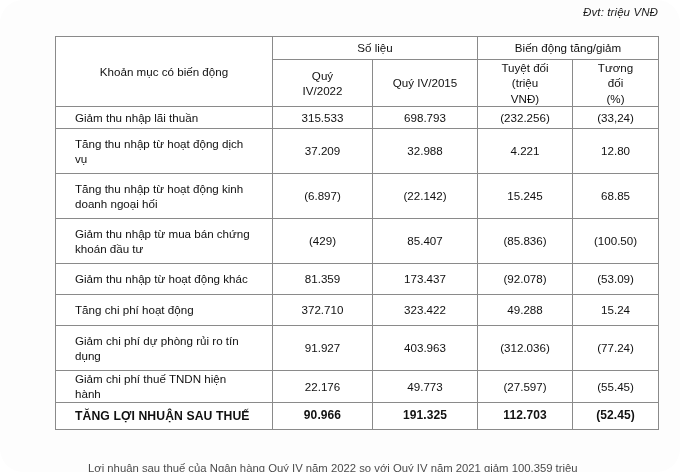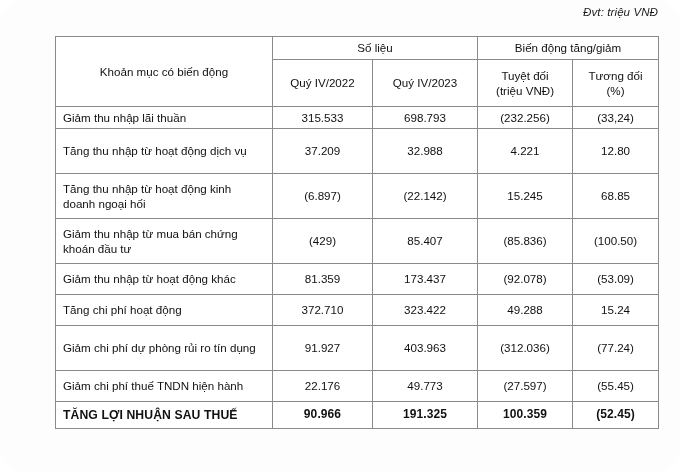--- a/index.html
+++ b/index.html
@@ -52,21 +52,21 @@
     table-layout: fixed;
     background: #ffffff;
   }
 
   table.fin th,
   table.fin td {
     border: 1px solid #8a8a8a;
     font-size: 11.6px;
     color: #111111;
     vertical-align: middle;
-    padding: 0 7px;
+    padding: 0 19px;
     line-height: 1.32;
   }
 
   
   col.c-item  { width: 217px; }
   col.c-q22   { width: 100px; }
   col.c-q21   { width: 105px; }
   col.c-abs   { width: 95px;  }
   col.c-rel   { width: 86px;  }
 
@@ -153,21 +153,21 @@
         <col class="c-rel">
       </colgroup>
       <thead>
         <tr>
           <th class="th-item" rowspan="2">Khoản mục có biến động</th>
           <th class="th-group" colspan="2">Số liệu</th>
           <th class="th-group" colspan="2">Biến động tăng/giảm</th>
         </tr>
         <tr>
           <th class="th-sub">Quý IV/2022</th>
-          <th class="th-sub">Quý IV/2023</th>
+          <th class="th-sub">Quý IV/2015</th>
           <th class="th-sub">
             <span class="sub-line">Tuyệt đối</span>
             <span class="sub-line">(triệu VNĐ)</span>
           </th>
           <th class="th-sub">
             <span class="sub-line">Tương đối</span>
             <span class="sub-line">(%)</span>
           </th>
         </tr>
       </thead>
@@ -225,21 +225,22 @@
             <td class="item">Giảm chi phí thuế TNDN hiện hành</td>
             <td class="num">22.176</td>
             <td class="num">49.773</td>
             <td class="num">(27.597)</td>
             <td class="num">(55.45)</td>
           </tr>
           <tr class="total">
             <td class="item">TĂNG LỢI NHUẬN SAU THUẾ</td>
             <td class="num">90.966</td>
             <td class="num">191.325</td>
-            <td class="num">100.359</td>
+            <td class="num">112.703</td>
             <td class="num">(52.45)</td>
           </tr>
         </tbody>
     </table>
   </div>
 
+  <div class="footnote">Lợi nhuận sau thuế của Ngân hàng Quý IV năm 2022 so với Quý IV năm 2021 giảm 100.359 triệu</div>
 
 </div>
 
 </body></html>

